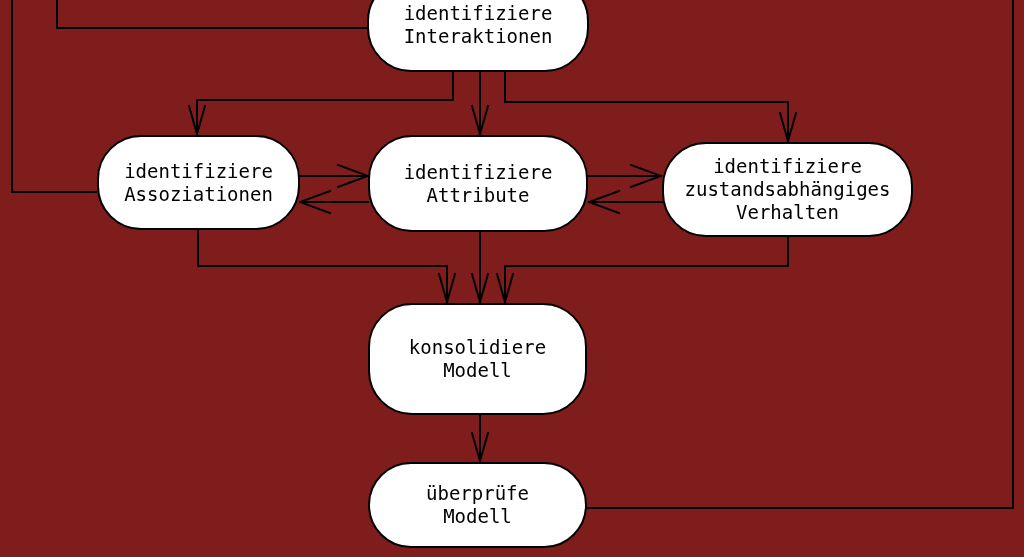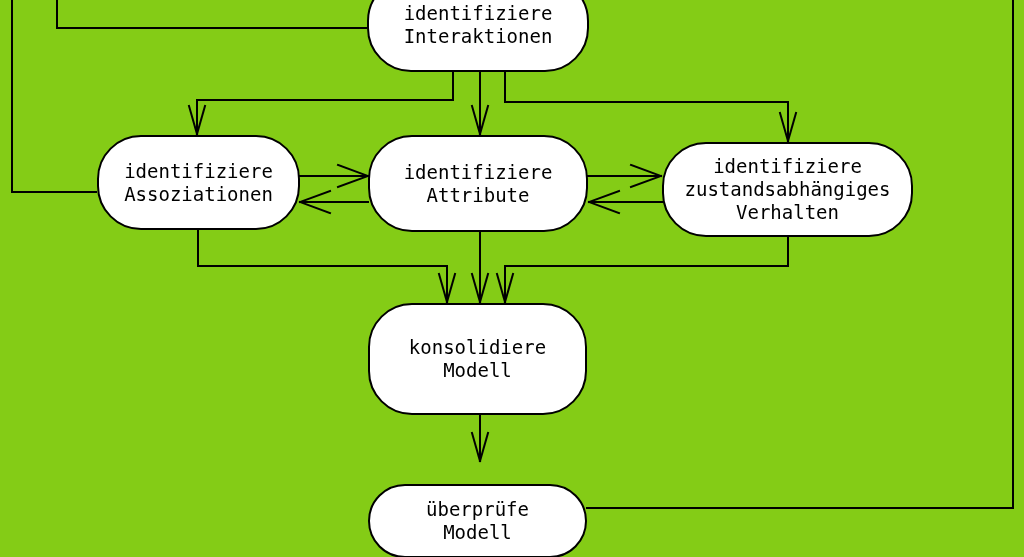--- a/index.html
+++ b/index.html
@@ -4,21 +4,21 @@
 <style>
   html, body {
     margin: 0;
     padding: 0;
     background: #ffffff;
   }
   .canvas {
     position: relative;
     width: 1024px;
     height: 557px;
-    background: #84cc16;
+    background: #7f1d1d;
     overflow: hidden;
     font-family: "DejaVu Sans Mono", monospace;
   }
   #edges-svg {
     position: absolute;
     left: 0;
     top: 0;
     width: 1024px;
     height: 557px;
   }
@@ -139,18 +139,18 @@
       </div>
       <div class="node" style="left: 662px; top: 142px; width: 251px; height: 95px;">
         <span class="label">identifiziere
 zustandsabhängiges
 Verhalten</span>
       </div>
       <div class="node" style="left: 368px; top: 303px; width: 219px; height: 112px;">
         <span class="label">konsolidiere
 Modell</span>
       </div>
-      <div class="node" style="left: 368px; top: 484px; width: 219px; height: 74px;">
+      <div class="node" style="left: 368px; top: 462px; width: 219px; height: 86px;">
         <span class="label">überprüfe
 Modell</span>
       </div>
     </div>
 </div>
 
 </body></html>

